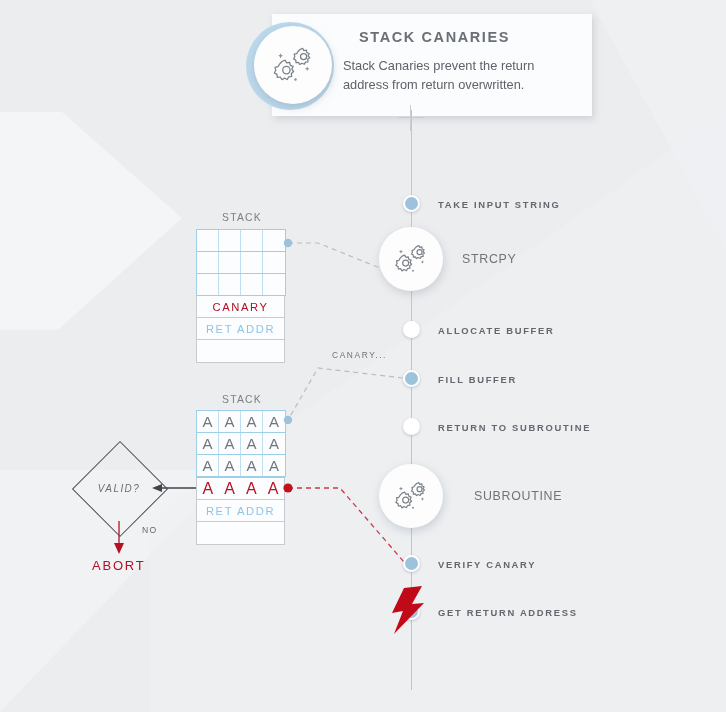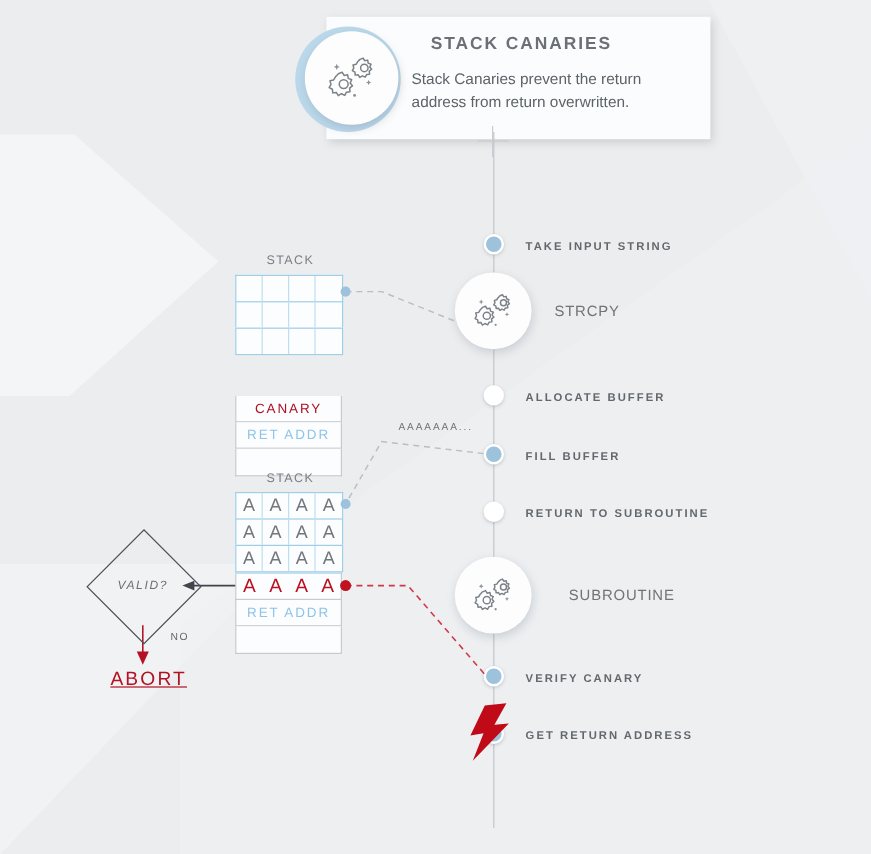--- a/index.html
+++ b/index.html
@@ -167,21 +167,21 @@
     border: 1px solid #c7cace;
     border-top: none;
     box-sizing: border-box;
     background: #fcfdfe;
     display: flex;
     align-items: center;
     justify-content: center;
     font-size: 11.2px;
     letter-spacing: 1.6px;
   }
-  .stack-row-wide.canary { color: #b01022; margin-top: 34px; }
+  .stack-row-wide.canary { color: #b01022; }
   .stack-row-wide.retaddr { color: #8ec4e8; }
   .stack-row-wide.empty { height: 23px; }
   .canary-red-row {
     width: 89px;
     height: 23px;
     border: 1px solid #c7cace;
     border-top: 1px solid #9fcfe8;
     box-sizing: border-box;
     background: #fcfdfe;
     display: flex;
@@ -219,24 +219,23 @@
     top: 525px;
     font-size: 8.6px;
     letter-spacing: 1.3px;
     color: #62686e;
     padding-left: 16px;
   }
   #abort-label {
     position: absolute;
     left: 92px;
     top: 558px;
-    font-size: 16px;
+    font-size: 13px;
     letter-spacing: 1.8px;
     color: #b41124;
-    text-decoration: underline;
   }
 
   .conn-label {
     position: absolute;
     font-size: 8.4px;
     letter-spacing: 1.6px;
     color: #6e747a;
     white-space: nowrap;
   }
   svg.overlay {
@@ -409,20 +408,20 @@
     <polyline points="288,488 340,488 404,562" fill="none" stroke="#d0384a" stroke-width="1.3" stroke-dasharray="5,4"></polyline>
     <circle cx="288" cy="488" r="4.6" fill="#c0111f"></circle>
 
     <line x1="196" y1="488" x2="160" y2="488" stroke="#3f454b" stroke-width="1.3"></line>
     <polygon points="152,488 162,484 162,492" fill="#3f454b"></polygon>
 
     <line x1="119" y1="521" x2="119" y2="546" stroke="#b41124" stroke-width="1.3"></line>
     <polygon points="119,554 114,543 124,543" fill="#b41124"></polygon>
   </svg>
 
-  <div class="conn-label" style="left:332px; top:350px;">AAAAAAA...</div>
+  <div class="conn-label" style="left:332px; top:350px;">CANARY...</div>
 
   <div id="valid-diamond"></div>
   <div id="valid-label">VALID?</div>
   <div id="no-label">NO</div>
   <div id="abort-label">ABORT</div>
 
 </div>
 
 </body></html>

